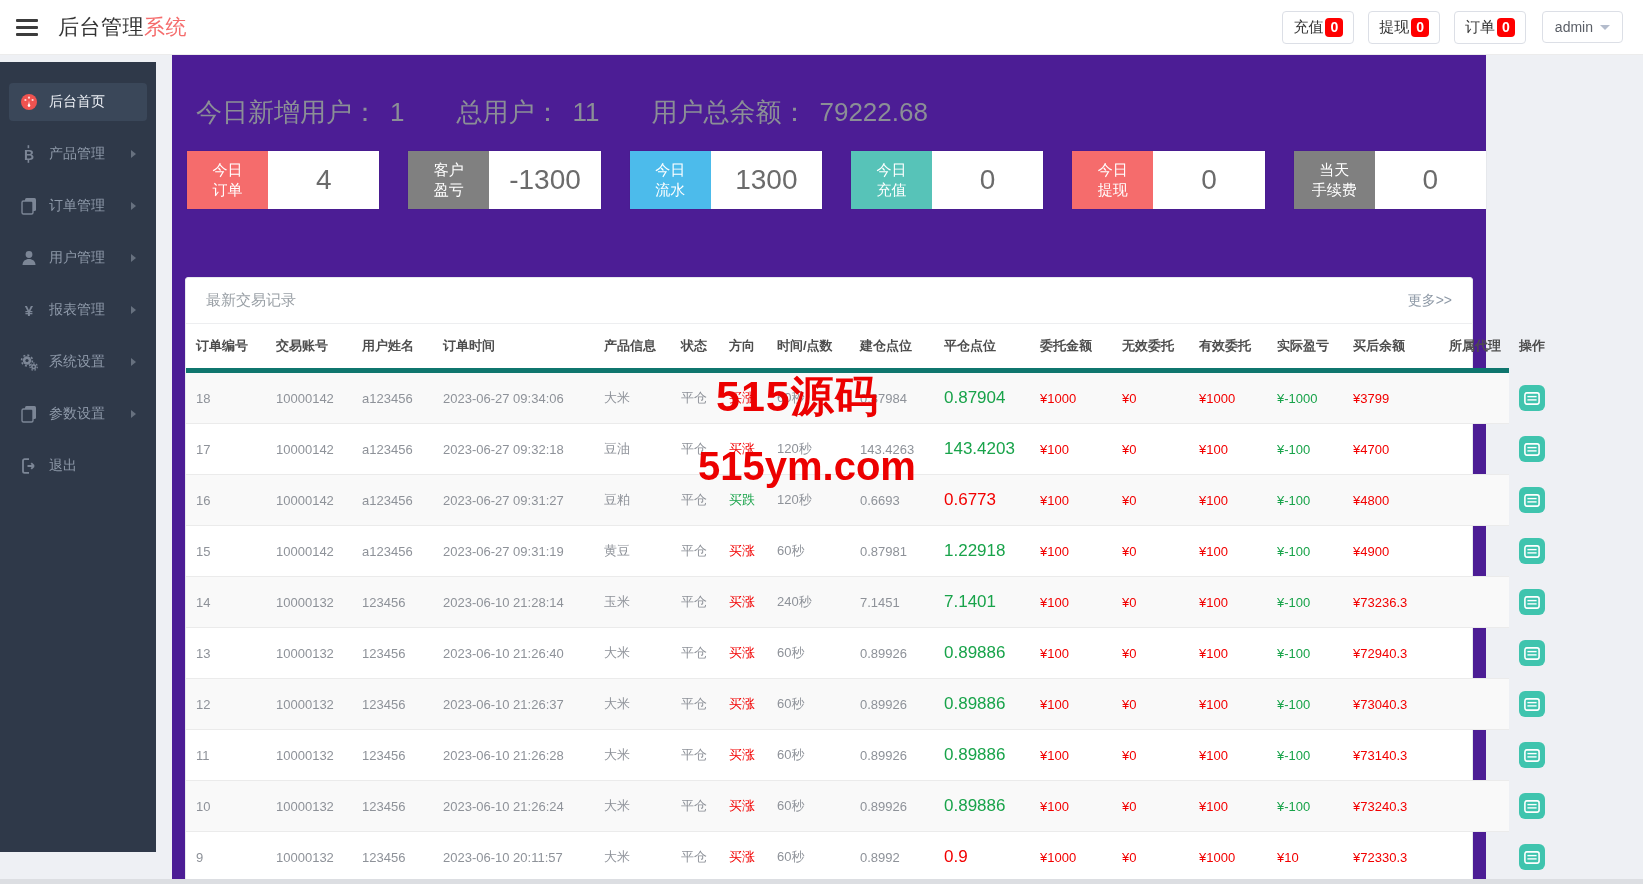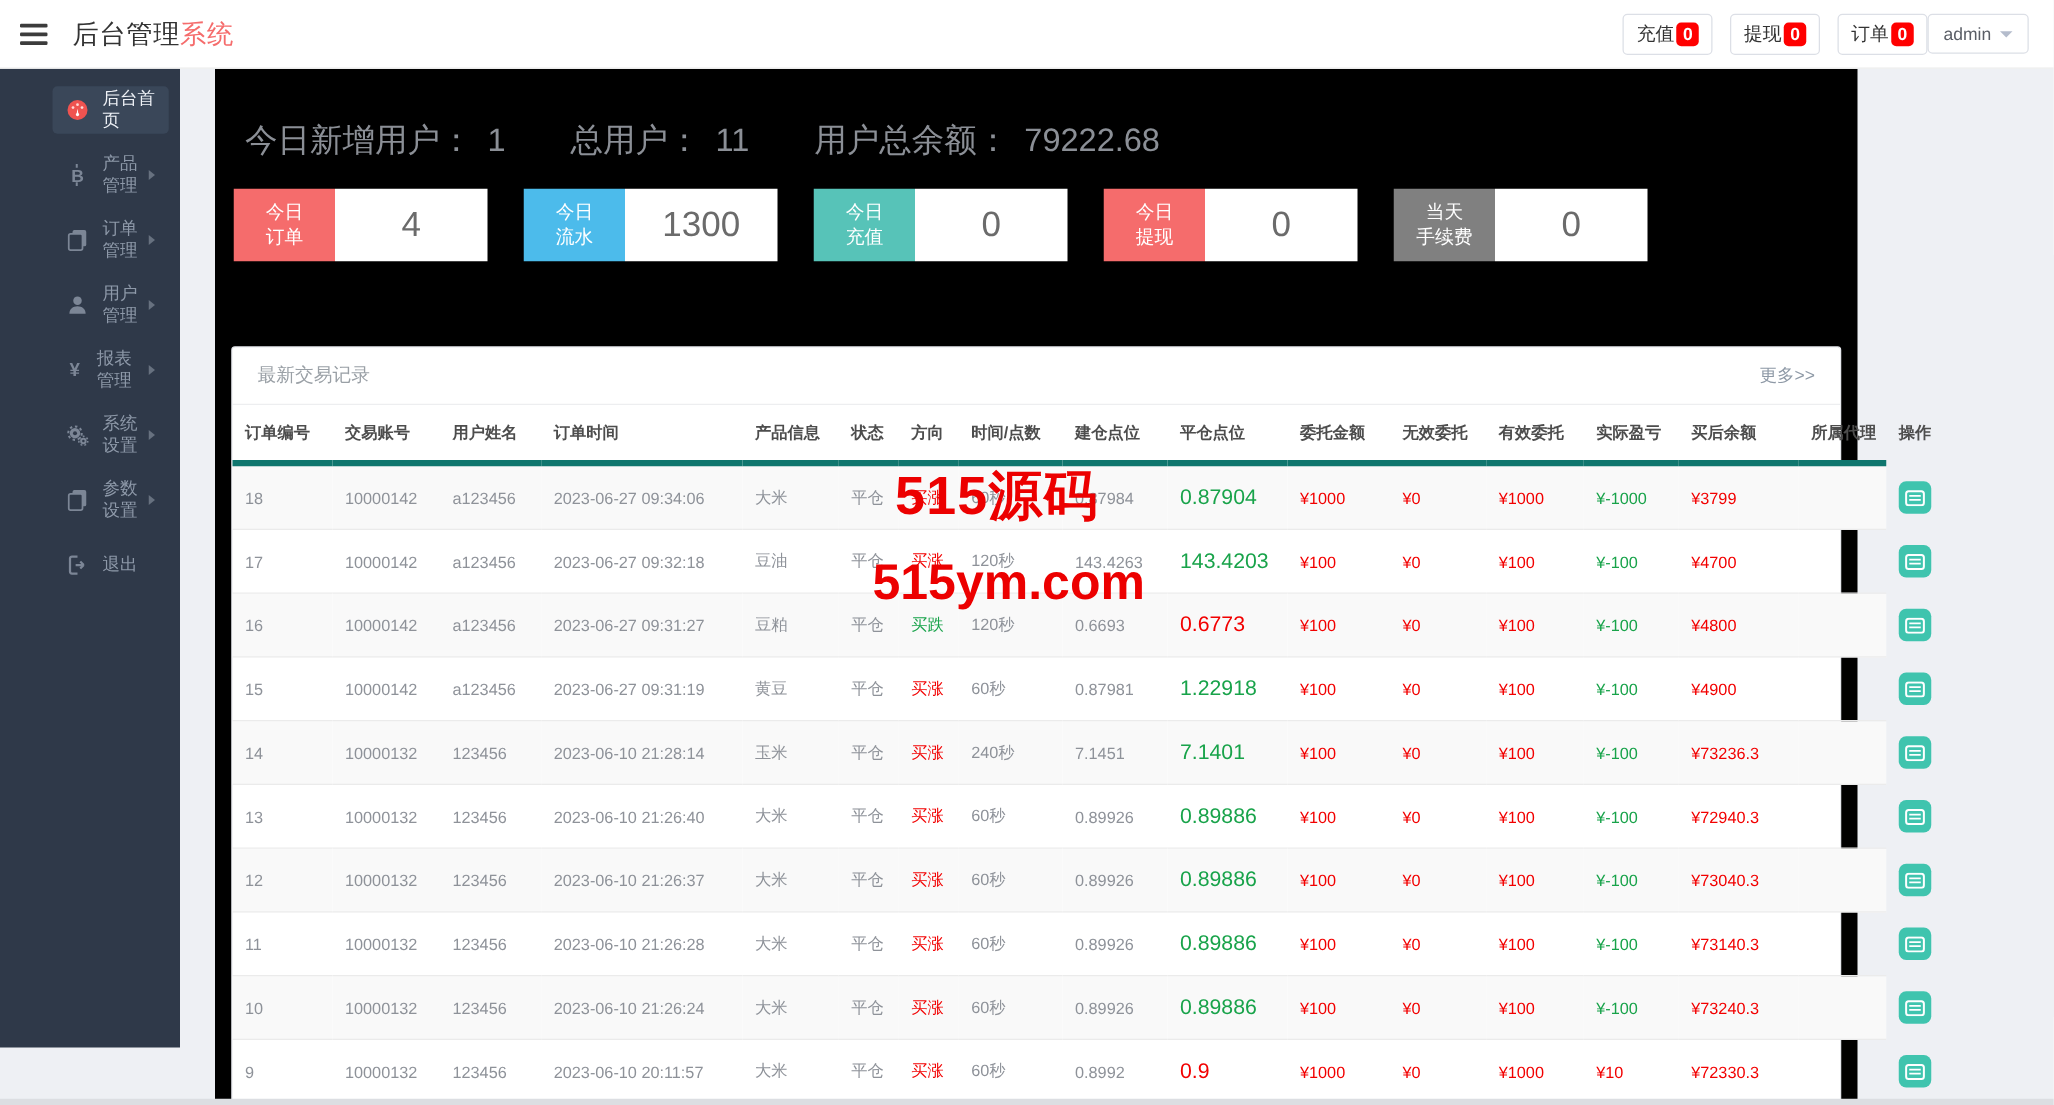--- a/index.html
+++ b/index.html
@@ -24,50 +24,50 @@
     display:flex; align-items:center; background:#fff; border:1px solid #dcdfe6;
     border-radius:4px; padding:6px 10px; font-size:15px; color:#333;
     margin-left:14px; cursor:pointer; font-family:inherit;
   }
   .qbtn .badge {
     background:#ff0000; color:#fff; font-weight:bold; font-size:14px;
     border-radius:4px; padding:1px 5px; margin-left:2px; line-height:17px;
   }
   .user-menu {
     display:flex; align-items:center; border:1px solid #dcdfe6; border-radius:4px;
-    padding:7px 12px; font-size:14px; color:#5a5e66; cursor:pointer;
+    padding:7px 12px; margin-left:16px; font-size:14px; color:#5a5e66; cursor:pointer;
   }
   .caret {
     width:0; height:0; margin-left:7px;
     border-left:5px solid transparent; border-right:5px solid transparent;
     border-top:5px solid #b4bccc;
   }
 
   
   .sidebar {
-    position:absolute; top:48px; left:0; width:144px; height:790px;
-    background:#2f3949; padding-top:14px; z-index:4;padding-left:33px;
+    position:absolute; top:62px; left:0; width:156px; height:790px;
+    background:#2f3949; padding-top:14px; z-index:4;
   }
   .menu-item {
     height:38px; margin:7px 9px 14px 9px; display:flex; align-items:center;
     padding:0 11px; border-radius:4px; color:#8e99a9; font-size:14px; cursor:pointer;
   }
   .menu-item .mi-icon { width:18px; height:18px; margin-right:11px; color:#7c8696;
     display:flex; align-items:center; justify-content:center; }
   .menu-item.active { background:#3a4759; color:#eef1f6; }
   .menu-item.active .mi-icon { color:#ef5350; }
   .mi-arrow {
     margin-left:auto; width:0; height:0;
     border-top:4.5px solid transparent; border-bottom:4.5px solid transparent;
     border-left:5.5px solid #67717f;
   }
   .mi-yen { font-size:15px; font-weight:bold; }
 
   
-  .main { position:absolute; top:55px; left:172px; width:1314px; height:829px; background:#000000; }
+  .main { position:absolute; top:55px; left:172px; width:1314px; height:829px; background:#4c1d95; }
 
   .stats-row { display:flex; gap:52px; padding:40px 0 0 24px; font-size:26px; color:#8b8f96; }
   .stat .stat-val { margin-left:12px; }
 
   .cards-row { display:flex; gap:29px; padding:21px 0 0 15px; }
   .card { width:203px; height:58px; display:flex; box-shadow:0 0 0 1px rgba(0,0,0,0.03); }
   .card-tag {
     width:81px; color:#fff; font-size:15px; display:flex; flex-direction:column;
     align-items:center; justify-content:center; line-height:1.35; text-align:right;
   }
@@ -241,20 +241,27 @@
     </div>
   </div>
 
   <div class="cards-row">
     <div class="card">
       <div class="card-tag" style="background-color: rgb(245, 108, 108);">
         <span>今日</span>
           <span>订单</span>
       </div>
       <div class="card-value">4</div>
+    </div>
+    <div class="card">
+      <div class="card-tag" style="background-color: rgb(128, 128, 128);">
+        <span>客户</span>
+          <span>盈亏</span>
+      </div>
+      <div class="card-value">-1300</div>
     </div>
     <div class="card">
       <div class="card-tag" style="background-color: rgb(76, 187, 235);">
         <span>今日</span>
           <span>流水</span>
       </div>
       <div class="card-value">1300</div>
     </div>
     <div class="card">
       <div class="card-tag" style="background-color: rgb(87, 195, 184);">

